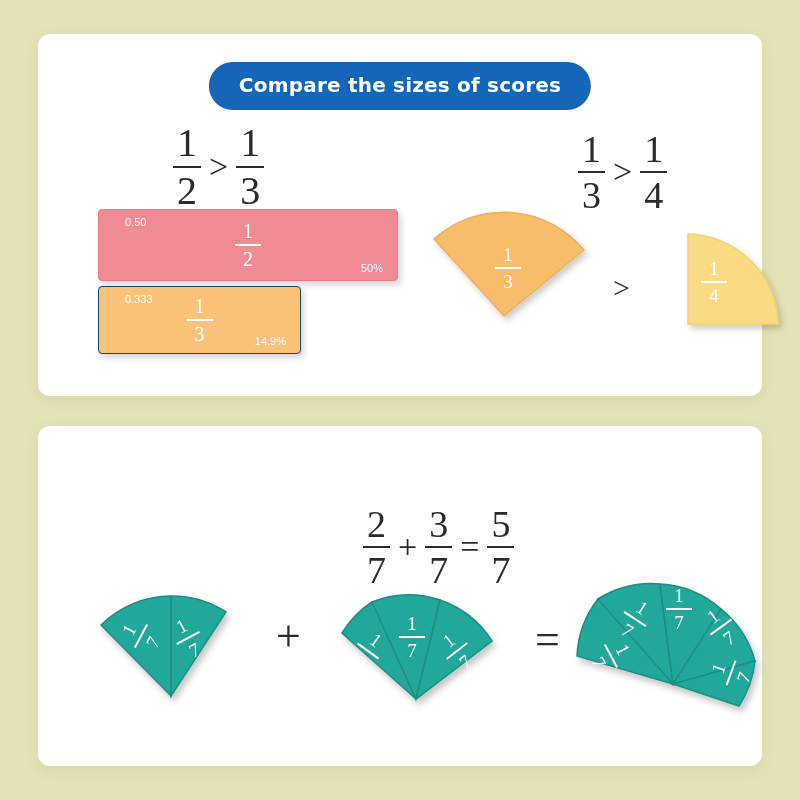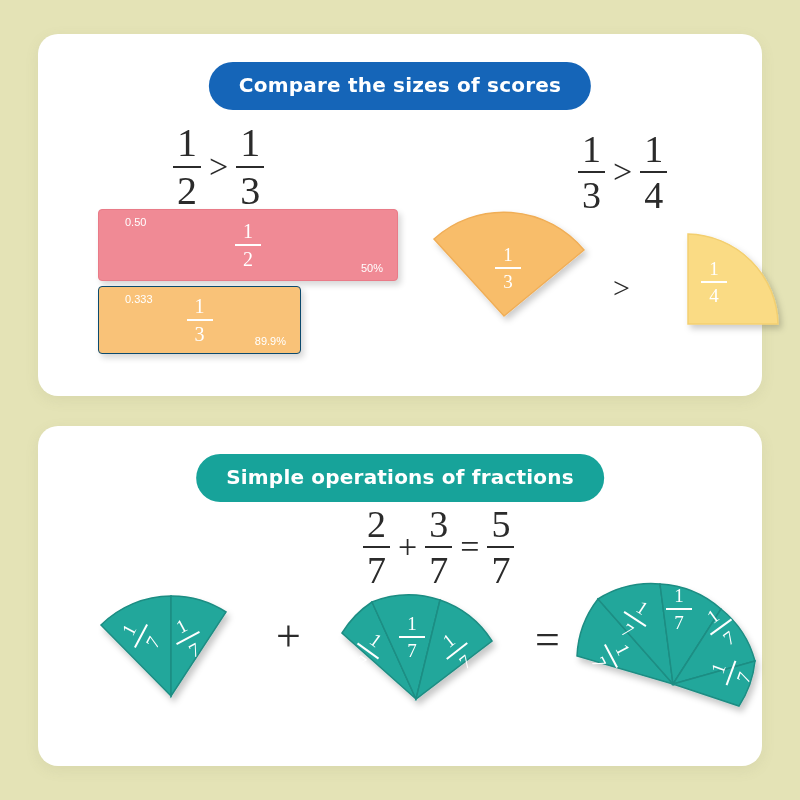--- a/index.html
+++ b/index.html
@@ -16,21 +16,21 @@
   .page {
     position: relative;
     width: 800px;
     height: 800px;
     box-sizing: border-box;
     padding: 34px 38px;
   }
   .card {
     position: relative;
     background: #ffffff;
-    border-radius: 20px;
+    border-radius: 12px;
     box-shadow: 0 4px 14px rgba(120,120,80,0.10);
     box-sizing: border-box;
   }
   #card-compare {
     height: 362px;
     margin-bottom: 30px;
   }
   #card-operations {
     height: 340px;
   }
@@ -223,21 +223,21 @@
       <span class="bar-tag-right">50%</span>
       <span class="frac bar-frac">
         <span class="num">1</span>
         <span class="bar"></span>
         <span class="den">2</span>
       </span>
     </div>
 
     <div class="bar-block" id="bar-third">
       <span class="bar-tag-left">0.333</span>
-      <span class="bar-tag-right">89.9%</span>
+      <span class="bar-tag-right">14.9%</span>
       <span class="frac bar-frac">
         <span class="num">1</span>
         <span class="bar"></span>
         <span class="den">3</span>
       </span>
     </div>
 
     <div class="wedge-wrap" style="left:378px; top:172px; width:180px; height:130px;">
       <svg width="180" height="130" viewBox="0 0 180 130">
         <defs>
@@ -268,21 +268,20 @@
       <span class="frac wedge-label" style="left:76px; top:70px;">
         <span class="num">1</span>
         <span class="bar"></span>
         <span class="den">4</span>
       </span>
     </div>
   </div>
 
   <div class="card" id="card-operations">
 
-    <div class="title-pill" id="title-operations">Simple operations of fractions</div>
 
     <div class="eqrow" id="eq-sum">
       <span class="frac">
         <span class="num">2</span>
         <span class="bar"></span>
         <span class="den">7</span>
       </span>
       <span class="op">+</span>
       <span class="frac">
         <span class="num">3</span>

